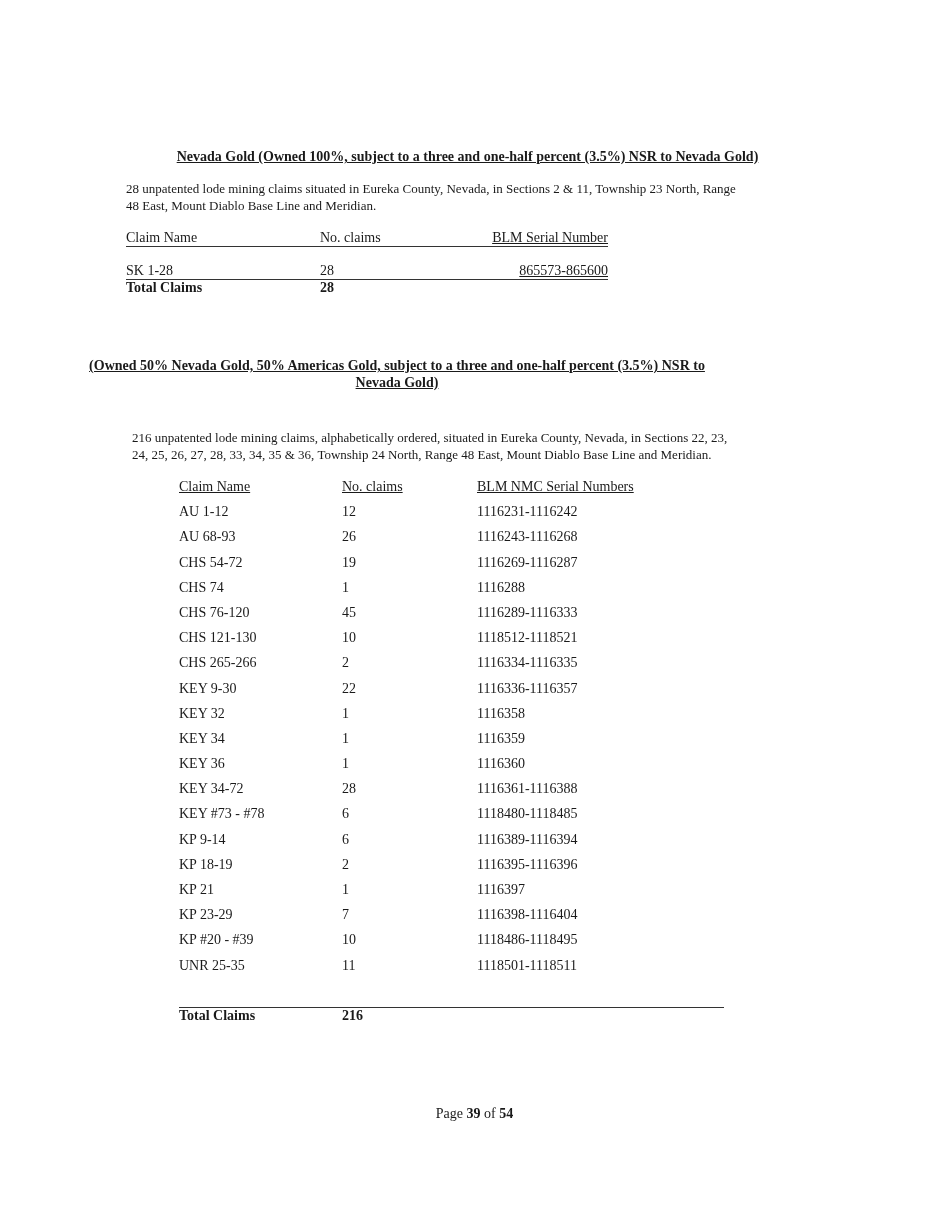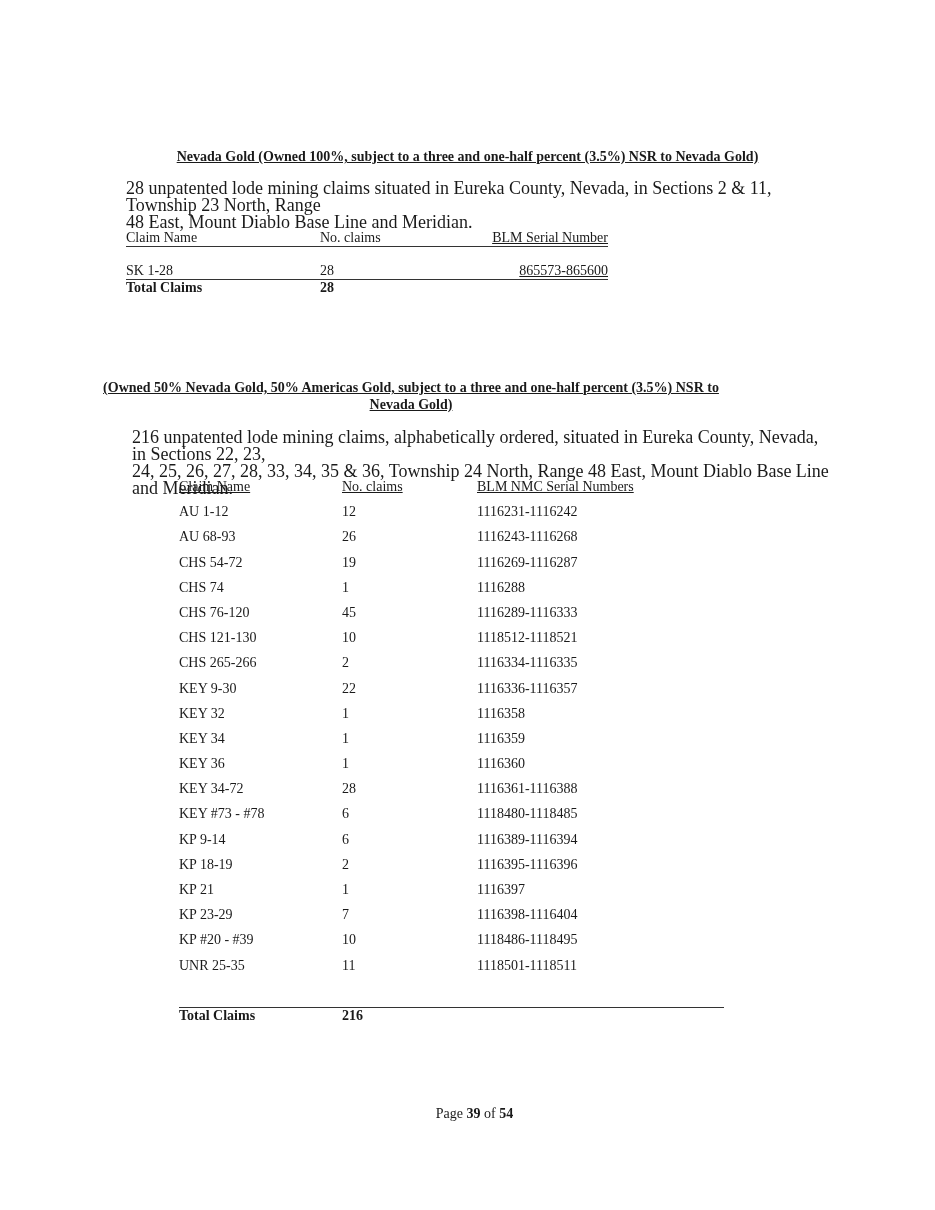--- a/index.html
+++ b/index.html
@@ -1,19 +1,19 @@
 <!DOCTYPE html>
 <html><head>
 <meta charset="utf-8">
 <style>
   html, body { margin:0; padding:0; background:#ffffff; }
   body { width:935px; height:1210px; position:relative; font-family:"Liberation Serif", serif; color:#1a1a1a; font-size:14px; }
   .abs { position:absolute; }
   .h { font-weight:bold; text-decoration:underline; text-align:center; font-size:14px; line-height:17px; }
-  .p { font-size:18px; line-height:17px; }
+  .p { font-size:13px; line-height:17px; }
   .u { text-decoration:underline; }
   .b { font-weight:bold; }
   .t1 { position:absolute; left:126px; width:482px; }
   .t1 .row { position:relative; height:17px; }
   .t1 .c1 { position:absolute; left:0; }
   .t1 .c2 { position:absolute; left:194px; }
   .t1 .c3 { position:absolute; right:0;text-decoration:underline; }
   .line { position:absolute; height:1px; background:#333; }
   .t2 { position:absolute; left:179px; width:545px; }
   .t2 .row { position:relative; height:25.2px; }
@@ -48,21 +48,21 @@
   </div>
 </div>
 <div class="line" style="top:279px; left:126px; width:482px;"></div>
 <div class="t1" style="top:280px;">
   <div class="row b">
     <span class="c1">Total Claims</span>
     <span class="c2">28</span>
   </div>
 </div>
 
-<div class="abs h" style="top:379px; left:0; width:794px;padding-left:14px;">
+<div class="abs h" style="top:357px; left:0; width:794px;">
   <div>(Owned 50% Nevada Gold, 50% Americas Gold, subject to a three and one-half percent (3.5%) NSR to</div>
   <div>Nevada Gold)</div>
 </div>
 <div class="abs p" style="top:429px; left:132px; width:700px;">
   <div>216 unpatented lode mining claims, alphabetically ordered, situated in Eureka County, Nevada, in Sections 22, 23,</div>
   <div>24, 25, 26, 27, 28, 33, 34, 35 &amp; 36, Township 24 North, Range 48 East, Mount Diablo Base Line and Meridian.</div>
 </div>
 
 <div class="t2" style="top:479px;">
   <div class="row">

